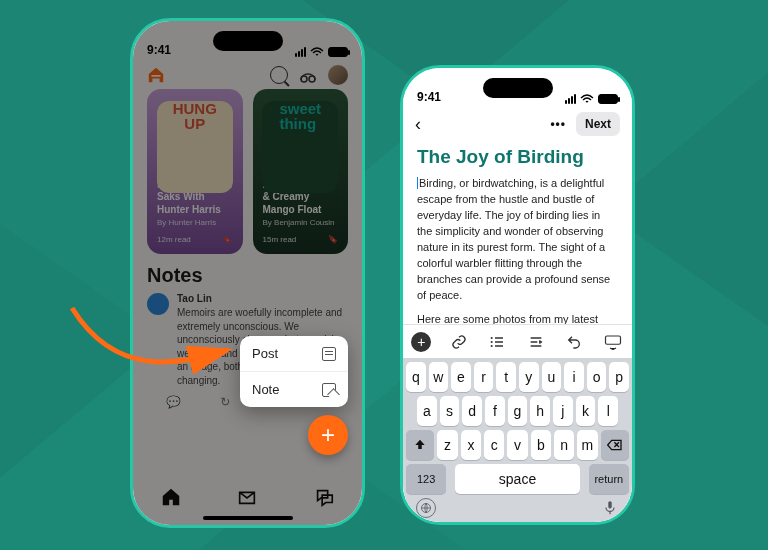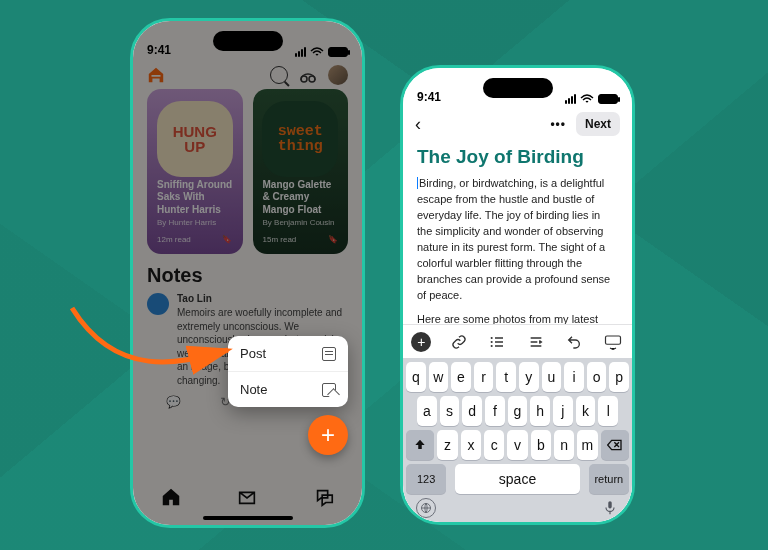--- a/index.html
+++ b/index.html
@@ -55,38 +55,38 @@
   .l-icons{ display:flex; gap:10px; align-items:center;}
   .circle{ width:18px;height:18px;border:1.5px solid #333;border-radius:50%; position:relative;}
   .search-ic::after{content:"";position:absolute;width:6px;height:1.5px;background:#333;right:-3px;bottom:-1px;transform:rotate(45deg);}
   .avatar{ width:20px;height:20px;border-radius:50%;background:linear-gradient(135deg,#b97,#654);}
 
   .l-title{ font-size:20px; font-weight:700; padding:4px 14px 8px; color:#1b1b1b;}
   .h-scroll{ display:flex; gap:10px; padding:0 14px; }
   .card{ width:125px; height:165px; border-radius:14px; padding:10px; color:#fff; display:flex; flex-direction:column; justify-content:flex-end; position:relative; overflow:hidden;}
   .card1{ background:linear-gradient(#c9a0d9,#7a4d99);}
   .card2{ background:linear-gradient(#2d5a3a,#163020);}
-  .card .img{ position:absolute; top:12px; left:50%; transform:translateX(-50%); width:76px;height:76px;border-radius:24px;display:flex;align-items:center;justify-content:center;font-weight:800;}
+  .card .img{ position:absolute; top:12px; left:50%; transform:translateX(-50%); width:76px;height:92px;border-radius:12px;display:flex;justify-content:center;font-weight:800;}
   .card1 .img{ background:#f6e6c5; color:#e0533b; font-size:15px; line-height:1; text-align:center;}
-  .card2 .img{ background:#1f4a31; color:#f97316; font-family:Liberation Mono, monospace; font-size:15px; line-height:1;}
+  .card2 .img{ background:#1f4a31; color:#14b8a6; font-family:Liberation Sans, sans-serif; font-size:15px; line-height:1;}
   .card-title{ font-size:10px; font-weight:600; line-height:1.25;}
   .card-sub{ font-size:8px; opacity:.8; margin-top:2px;}
   .card-foot{ display:flex; justify-content:space-between; font-size:8px; opacity:.85; margin-top:8px;}
 
   .sec2{ padding:10px 14px 0;}
   .note-row{ display:flex; gap:8px; font-size:10px;}
   .note-av{ width:22px;height:22px;border-radius:50%;background:#2c88d9;flex-shrink:0;}
   .note-body{ flex:1; color:#333;}
   .note-body .author{ font-weight:600;}
   .note-body .txt{ color:#444; line-height:1.35; margin-top:2px;}
   .note-actions{ display:flex; justify-content:space-around; padding:8px 0 4px; color:#777; font-size:12px;}
 
   
   .fab{ position:absolute; right:14px; bottom:70px; width:40px;height:40px;border-radius:50%;background:#ff6a13;color:#fff;display:flex;align-items:center;justify-content:center;font-size:24px;font-weight:300; box-shadow:0 4px 10px rgba(0,0,0,.3); z-index:60;}
-  .compose-menu{ position:absolute; right:14px; bottom:118px; width:120px; background:#fff; border-radius:10px; box-shadow:0 6px 20px rgba(0,0,0,.35); z-index:60; overflow:hidden;}
+  .compose-menu{ position:absolute; right:14px; bottom:118px; width:108px; background:#fff; border-radius:10px; box-shadow:0 6px 20px rgba(0,0,0,.35); z-index:60; overflow:hidden;}
   .compose-menu .item{ display:flex; justify-content:space-between; align-items:center; padding:10px 12px; font-size:13px; color:#222;}
   .compose-menu .item + .item{ border-top:1px solid #eee;}
   .mini-ic{ width:14px;height:14px; position:relative;}
   .mini-ic.post::before{content:"";position:absolute;inset:0;border:1.5px solid #555;border-radius:2px;}
   .mini-ic.post::after{content:"";position:absolute;left:3px;right:3px;top:4px;height:1px;background:#555;box-shadow:0 3px 0 #555;}
   .mini-ic.note::before{content:"";position:absolute;inset:0;border:1.5px solid #555;border-radius:2px;}
   .mini-ic.note::after{content:"";position:absolute;right:-2px;bottom:-2px;width:8px;height:8px;background:#fff;border-left:1.5px solid #555;border-top:1.5px solid #555;transform:rotate(45deg);}
 
   .tabbar{ position:absolute; bottom:0; left:0; right:0; height:56px; display:flex; justify-content:space-around; align-items:center; background:#faf7f3;}
   .tabbar .tab-ic{ width:22px;height:22px; color:#222;}

